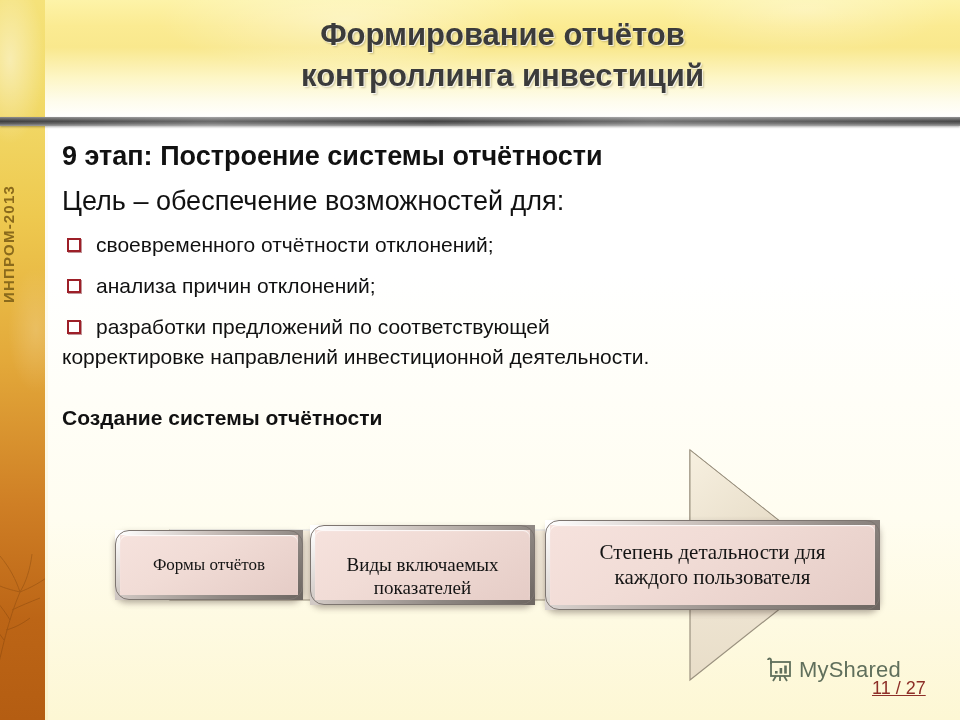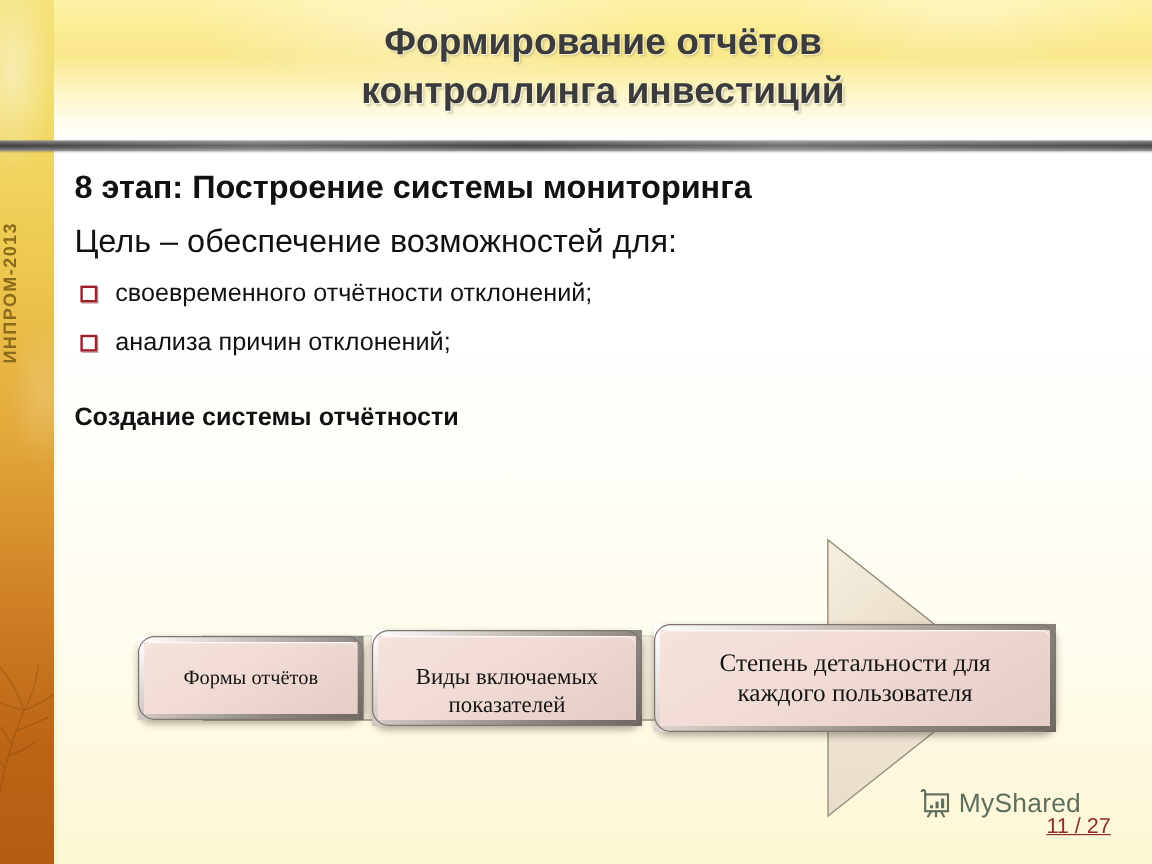--- a/index.html
+++ b/index.html
@@ -326,33 +326,38 @@
 контроллинга инвестиций</div>
   </div>
 
   <div class="divider-bar">
     <div class="divider-gloss"></div>
   </div>
 
   <div class="content">
 
     <h2 class="stage-heading">
-      <span class="stage-num">8 этап:</span><span> Построение системы мониторинга</span>
+      <span class="stage-num">9 этап:</span><span> Построение системы отчётности</span>
     </h2>
 
     <p class="goal-line">Цель – обеспечение возможностей для:</p>
 
     <ul class="bullets">
       <li class="bullet-item">
         <span class="bullet-marker"></span>
         <span>своевременного отчётности отклонений;</span>
       </li>
       <li class="bullet-item">
         <span class="bullet-marker"></span>
         <span>анализа причин отклонений;</span>
+      </li>
+      <li class="bullet-item wrap">
+        <span class="bullet-marker"></span>
+        <span>разработки предложений по соответствующей</span>
+        <span class="bullet-cont">корректировке направлений инвестиционной деятельности.</span>
       </li>
     </ul>
 
     <h3 class="section-heading">Создание системы отчётности</h3>
   </div>
 
   <div class="diagram">
     <svg class="arrow-svg" width="915" height="280" viewBox="0 0 915 280">
       <defs>
         <linearGradient id="arrGrad" x1="0" y1="0" x2="0" y2="1">

